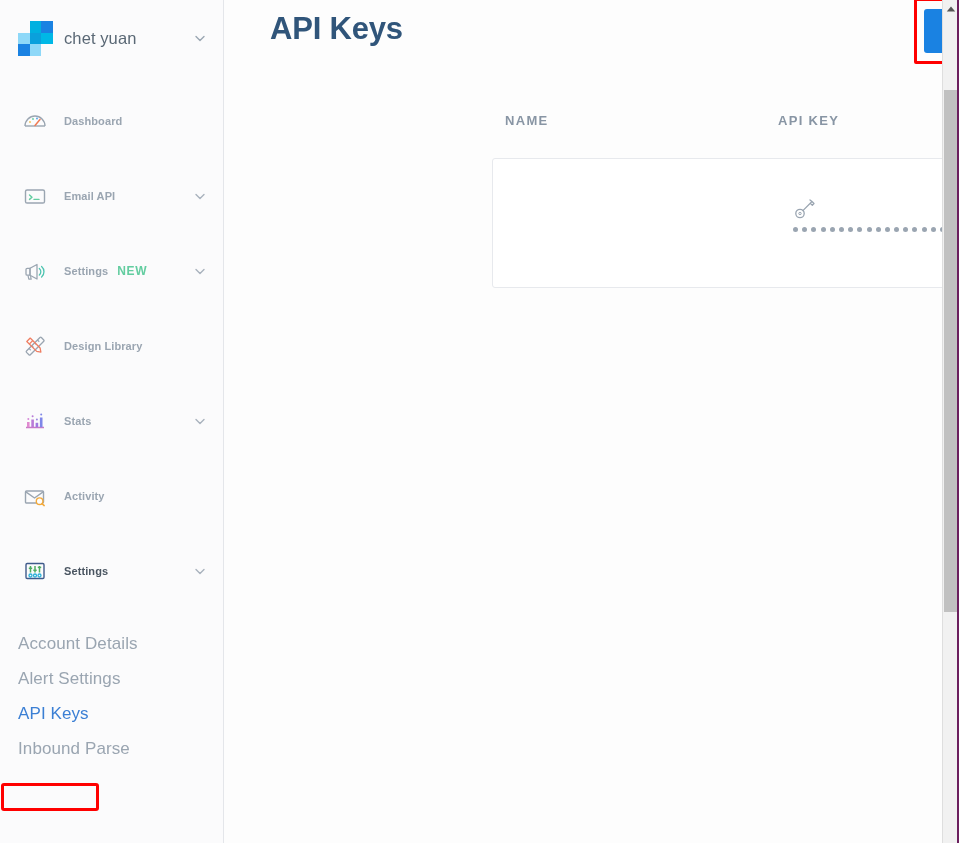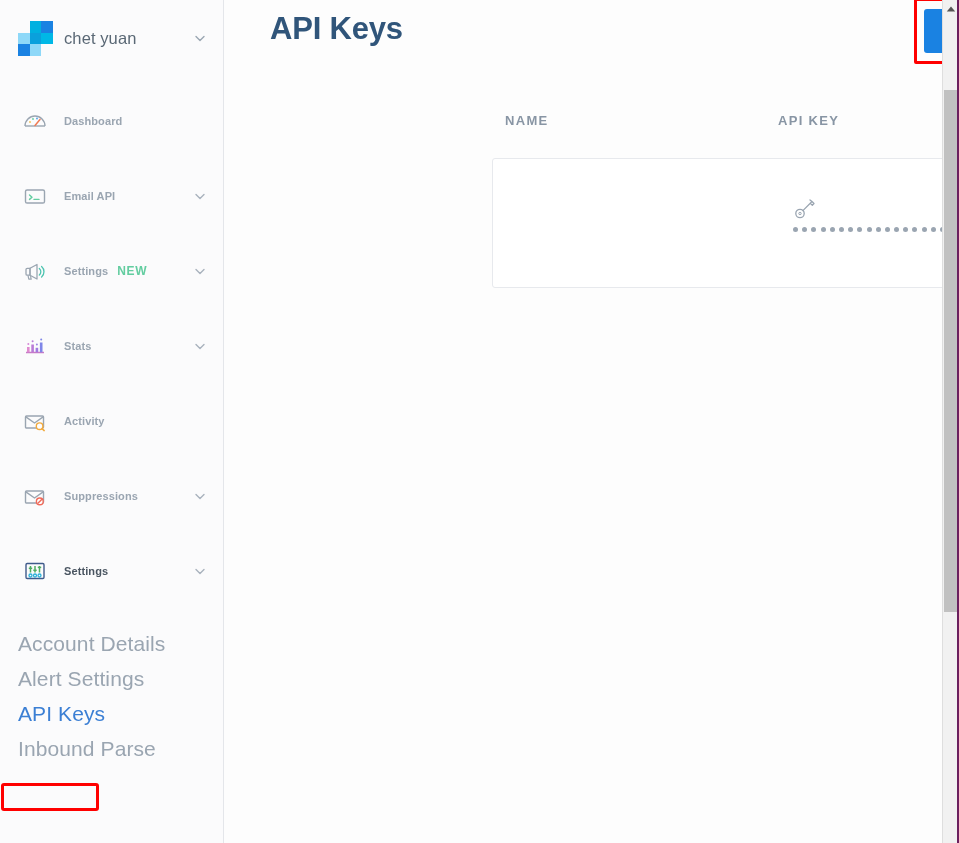--- a/index.html
+++ b/index.html
@@ -102,21 +102,21 @@
   }
   .nav-caret {
     margin-left: auto;
     color: #a8b2bd;
     display: flex;
     align-items: center;
   }
 
   .subnav { padding: 3px 0 0 18px; }
   .subnav-item {
-    font-size: 21px;
+    font-size: 17px;
     color: #9aa5b1;
     line-height: 35px;
     letter-spacing: .1px;
     cursor: pointer;
     white-space: nowrap;
     display: inline-block;
     position: relative;
   }
   .subnav-item.current { color: #3b7fd4; }
 
@@ -339,20 +339,38 @@
         </span>
         <span class="nav-label">Settings</span>
         <span class="nav-badge">NEW</span>
         <span class="nav-caret">
           <svg width="14" height="14" viewBox="0 0 14 14">
               <path d="M3 5.5 L7 9.5 L11 5.5" fill="none" stroke="currentColor" stroke-width="1.4" stroke-linecap="round" stroke-linejoin="round"></path>
             </svg>
         </span>
       </div>
 
+      <div class="nav-item">
+        <span class="nav-icon">
+          <svg width="28" height="28" viewBox="0 0 28 28">
+            <g transform="rotate(-45 14 14)">
+              <rect x="3.5" y="11.5" width="21" height="5.4" rx="1" fill="none" stroke="#9aa5b1" stroke-width="1.3"></rect>
+              <line x1="8" y1="11.5" x2="8" y2="14" stroke="#9aa5b1" stroke-width="1.1"></line>
+              <line x1="12" y1="11.5" x2="12" y2="14" stroke="#9aa5b1" stroke-width="1.1"></line>
+              <line x1="16" y1="11.5" x2="16" y2="14" stroke="#9aa5b1" stroke-width="1.1"></line>
+              <line x1="20" y1="11.5" x2="20" y2="14" stroke="#9aa5b1" stroke-width="1.1"></line>
+            </g>
+            <g transform="rotate(45 14 14)">
+              <path d="M5 11.8 L19 11.8 L22.5 14.2 L19 16.6 L5 16.6 Z" fill="none" stroke="#ef7e62" stroke-width="1.3" stroke-linejoin="round"></path>
+              <line x1="8.6" y1="11.8" x2="8.6" y2="16.6" stroke="#ef7e62" stroke-width="1.2"></line>
+            </g>
+          </svg>
+        </span>
+        <span class="nav-label">Design Library</span>
+      </div>
 
       <div class="nav-item">
         <span class="nav-icon">
           <svg width="28" height="28" viewBox="0 0 28 28">
             <line x1="5" y1="20.5" x2="23" y2="20.5" stroke="#c77ac7" stroke-width="1.5"></line>
             <rect x="6" y="15" width="2.6" height="5.2" fill="#e08ad0"></rect>
             <rect x="10.3" y="12.5" width="2.6" height="7.7" fill="#b97bd8"></rect>
             <rect x="14.6" y="15.8" width="2.6" height="4.4" fill="#a07ae0"></rect>
             <rect x="18.9" y="10.5" width="2.6" height="9.7" fill="#7f86e8"></rect>
             <circle cx="7.3" cy="12" r="1" fill="#d68ad8"></circle>
@@ -374,36 +392,20 @@
           <svg width="28" height="28" viewBox="0 0 28 28">
             <rect x="4.5" y="9" width="18" height="12" rx="1" fill="none" stroke="#9aa5b1" stroke-width="1.4"></rect>
             <path d="M4.5 9.6 L13.5 16 L22.5 9.6" fill="none" stroke="#9aa5b1" stroke-width="1.4"></path>
             <circle cx="18.6" cy="19.2" r="3.3" fill="#fdfdfd" stroke="#f2a93b" stroke-width="1.4"></circle>
             <line x1="21" y1="21.6" x2="23.2" y2="23.6" stroke="#f2a93b" stroke-width="1.5" stroke-linecap="round"></line>
           </svg>
         </span>
         <span class="nav-label">Activity</span>
       </div>
 
-      <div class="nav-item">
-        <span class="nav-icon">
-          <svg width="28" height="28" viewBox="0 0 28 28">
-            <rect x="4.5" y="9" width="18" height="12" rx="1" fill="none" stroke="#9aa5b1" stroke-width="1.4"></rect>
-            <path d="M4.5 9.6 L13.5 16 L22.5 9.6" fill="none" stroke="#9aa5b1" stroke-width="1.4"></path>
-            <circle cx="18.8" cy="19.4" r="3.4" fill="#fdfdfd" stroke="#ef6a5a" stroke-width="1.4"></circle>
-            <line x1="16.6" y1="21.6" x2="21" y2="17.2" stroke="#ef6a5a" stroke-width="1.4"></line>
-          </svg>
-        </span>
-        <span class="nav-label">Suppressions</span>
-        <span class="nav-caret">
-          <svg width="14" height="14" viewBox="0 0 14 14">
-              <path d="M3 5.5 L7 9.5 L11 5.5" fill="none" stroke="currentColor" stroke-width="1.4" stroke-linecap="round" stroke-linejoin="round"></path>
-            </svg>
-        </span>
-      </div>
 
       <div class="nav-item active">
         <span class="nav-icon">
           <svg width="28" height="28" viewBox="0 0 28 28">
             <rect x="5" y="6.5" width="18" height="15" rx="1.2" fill="none" stroke="#3f5b8b" stroke-width="1.4"></rect>
             <line x1="9.5" y1="9" x2="9.5" y2="15.5" stroke="#4fae63" stroke-width="1.5"></line>
             <line x1="14" y1="9" x2="14" y2="15.5" stroke="#4fae63" stroke-width="1.5"></line>
             <line x1="18.5" y1="9" x2="18.5" y2="15.5" stroke="#4fae63" stroke-width="1.5"></line>
             <line x1="7.8" y1="11.3" x2="11.2" y2="11.3" stroke="#4fae63" stroke-width="1.5"></line>
             <line x1="12.3" y1="13.3" x2="15.7" y2="13.3" stroke="#4fae63" stroke-width="1.5"></line>

